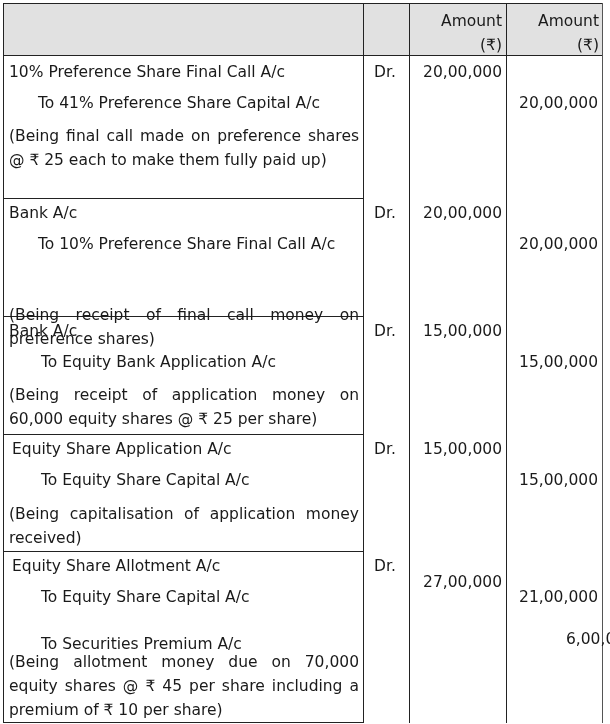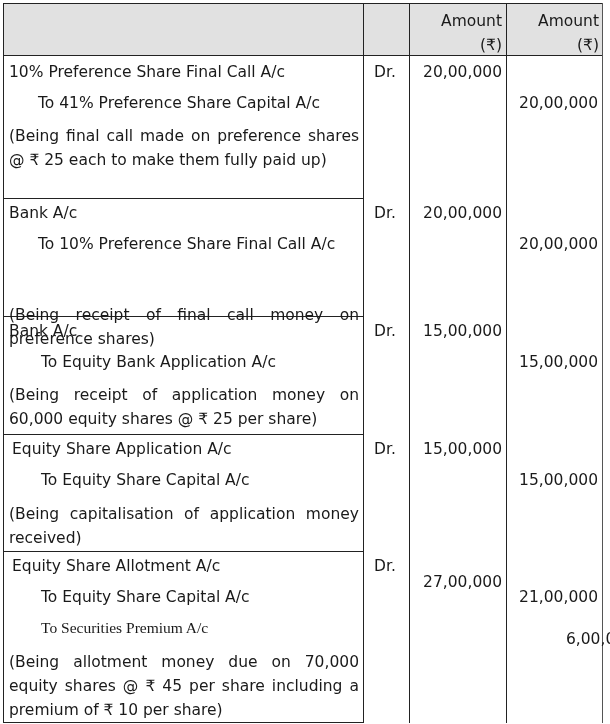--- a/index.html
+++ b/index.html
@@ -153,18 +153,18 @@
     <div class="line credit" style="top:31px;">15,00,000</div>
     <div class="narration" style="top:62px;">(Being capitalisation of application money received)</div>
   </div>
 
   <div class="entry" style="top:554px;">
     <div class="line particular" style="top:0;left:9px;">Equity Share Allotment A/c</div>
     <div class="line dr" style="top:0;">Dr.</div>
     <div class="line debit" style="top:16px;">27,00,000</div>
     <div class="line particular indent2" style="top:31px;">To Equity Share Capital A/c</div>
     <div class="line credit" style="top:31px;">21,00,000</div>
-    <div class="line particular indent2" style="top:62px;font-family:Liberation Serif, serif;">To Securities Premium A/c</div>
+    <div class="line particular indent2" style="top:78px;">To Securities Premium A/c</div>
     <div class="line credit" style="top:73px;padding-left:37px;">6,00,000</div>
     <div class="narration" style="top:93px;">(Being allotment money due on 70,000 equity shares @ ₹ 45 per share including a premium of ₹ 10 per share)</div>
   </div>
 
 </div>
 
 </body></html>

